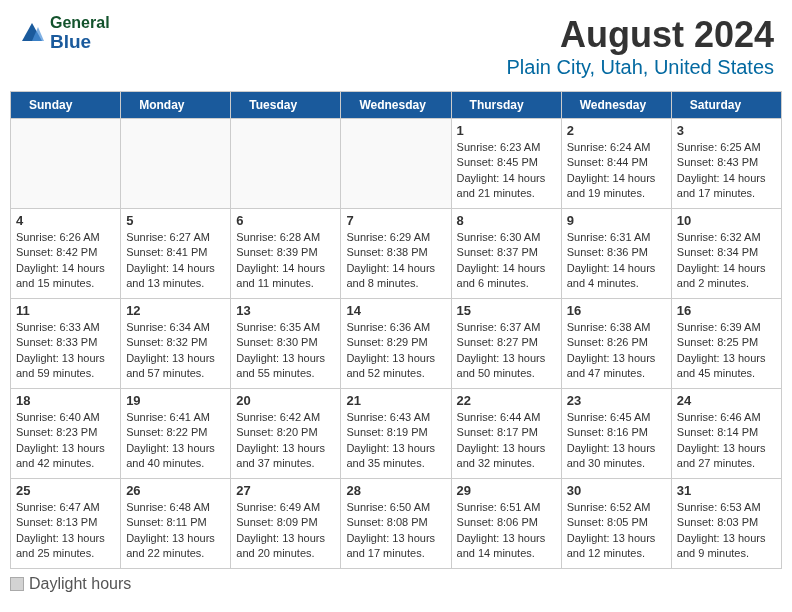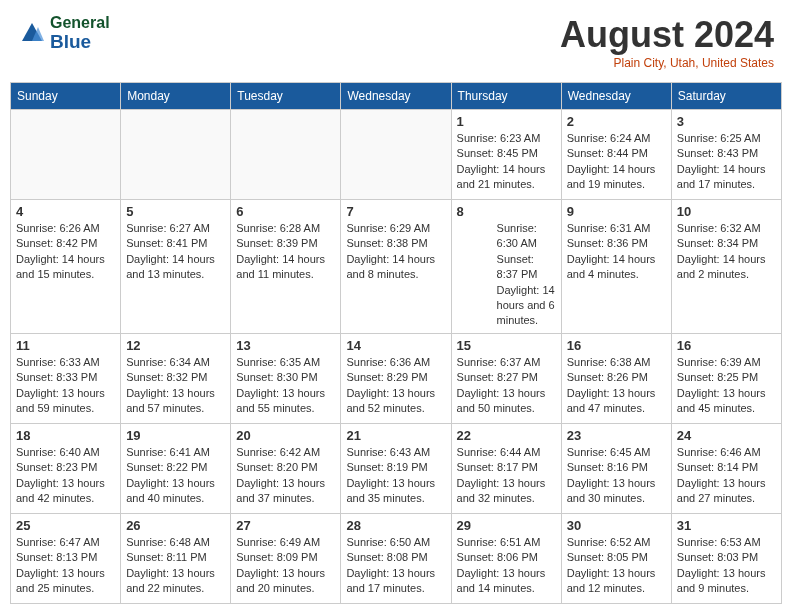--- a/index.html
+++ b/index.html
@@ -43,35 +43,35 @@
     }
     .title-area {
       text-align: right;
     }
     .month-title {
       font-size: 36px;
       font-weight: bold;
       color: #333;
     }
     .location-title {
-      font-size: 12px;
-      color: #c2410c;
+      font-size: 20px;
+      color: #0369a1;
     }
     .calendar-table {
       width: 100%;
       border-collapse: collapse;
       table-layout: fixed;
     }
     .calendar-table th {
       background-color: #1a5a9c;
       color: #fff;
       text-align: left;
-      padding: 6px 6px;
+      padding: 6px 18px;
       font-size: 12px;
-      font-weight: normal;
+      font-weight: bold;
       border: 1px solid #ccc;
     }
     .calendar-table td {
       border: 1px solid #ccc;
       vertical-align: top;
       padding: 4px 5px;
       height: 90px;
       font-size: 10px;
       color: #333;
       background: #fff;
@@ -184,21 +184,21 @@
 Daylight: 14 hours and 11 minutes.</div>
         </td>
         <td>
           <span class="day-number">7</span>
           <div class="day-info" style="white-space: pre-line;">Sunrise: 6:29 AM
 Sunset: 8:38 PM
 Daylight: 14 hours and 8 minutes.</div>
         </td>
         <td>
           <span class="day-number">8</span>
-          <div class="day-info" style="white-space: pre-line; margin-left: 40px;">Sunrise: 6:30 AM
+          <div class="day-info" style="white-space: pre-line;">Sunrise: 6:30 AM
 Sunset: 8:37 PM
 Daylight: 14 hours and 6 minutes.</div>
         </td>
         <td>
           <span class="day-number">9</span>
           <div class="day-info" style="white-space: pre-line;">Sunrise: 6:31 AM
 Sunset: 8:36 PM
 Daylight: 14 hours and 4 minutes.</div>
         </td>
         <td>

